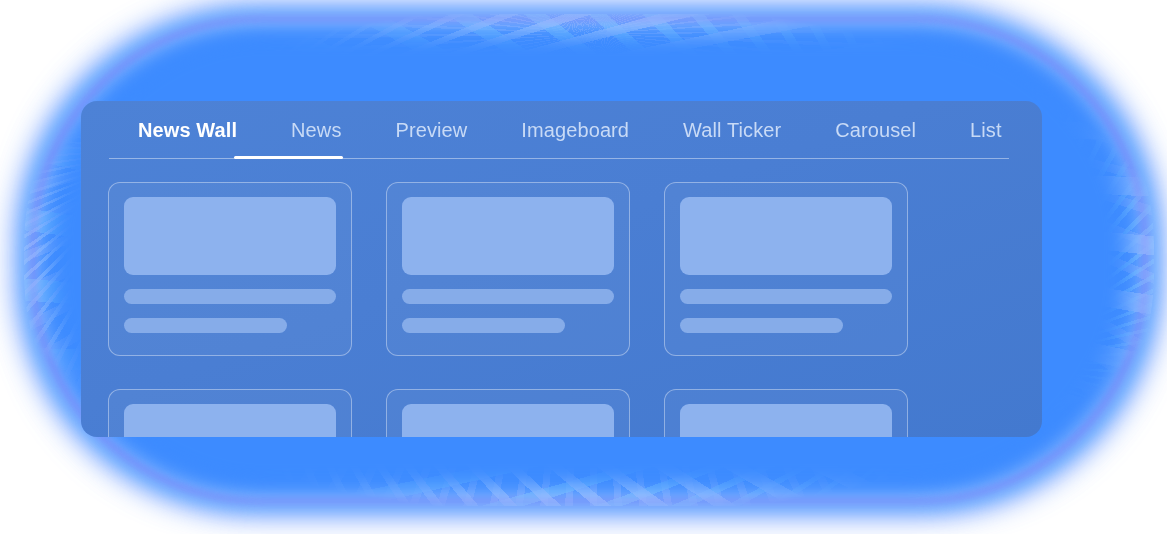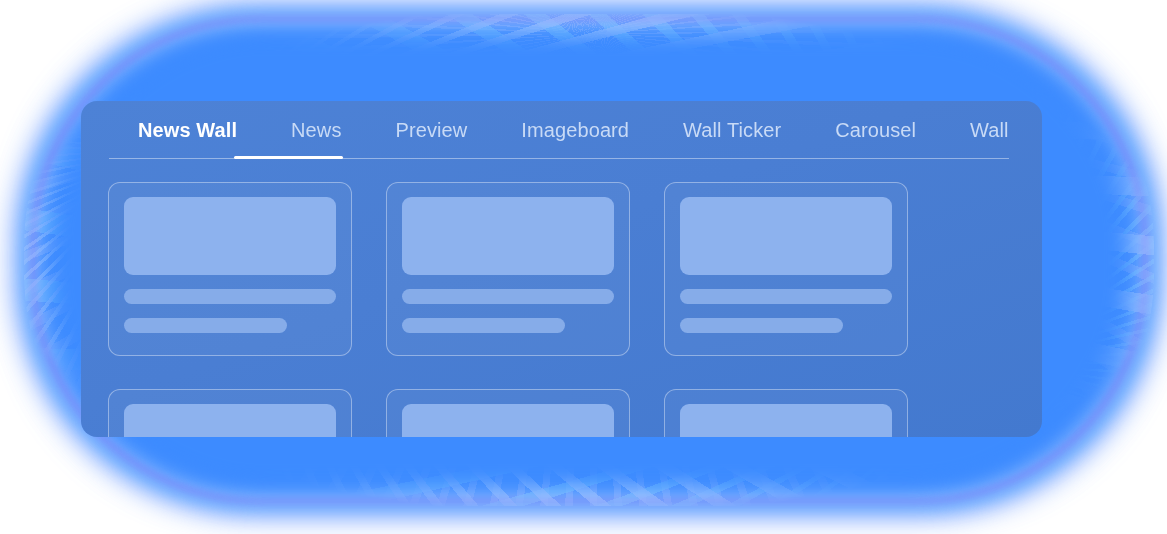--- a/index.html
+++ b/index.html
@@ -227,21 +227,21 @@
     <h1 class="sr-hidden">News Wall Layout Preview</h1>
 
     <div class="tabbar">
       <div class="tabs">
         <div class="tab active">News Wall</div>
         <div class="tab">News</div>
         <div class="tab">Preview</div>
         <div class="tab">Imageboard</div>
         <div class="tab">Wall Ticker</div>
         <div class="tab">Carousel</div>
-        <div class="tab">Wall</div>
+        <div class="tab">List</div>
       </div>
       <div class="tab-divider"></div>
       <div class="tab-underline"></div>
     </div>
 
     <div class="grid">
 
       <div class="card">
         <div class="card-image"></div>
         <div class="card-line long"></div>

